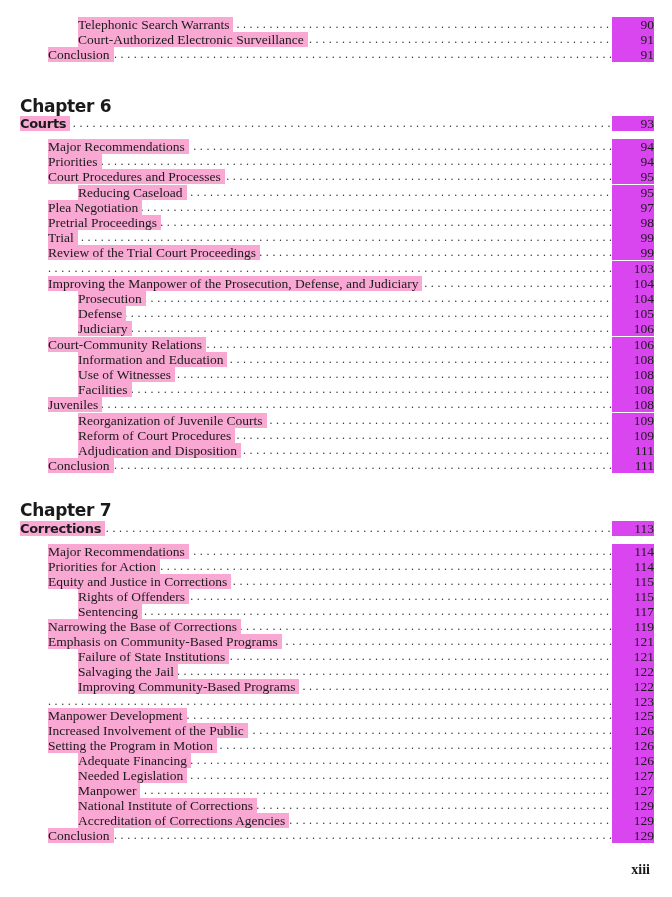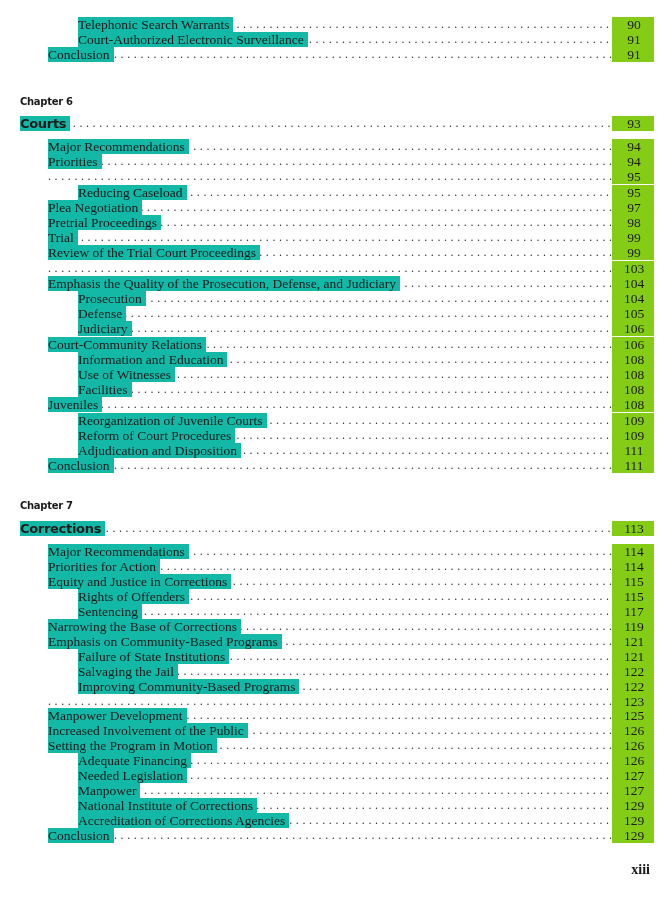--- a/index.html
+++ b/index.html
@@ -1,28 +1,28 @@
 <!DOCTYPE html>
 <html><head>
 <meta charset="utf-8">
 <style>
   html, body { margin: 0; padding: 0; background: #ffffff; }
   body { width: 672px; height: 897px; position: relative; overflow: hidden; color: #1a1a1a; }
   .page { position: absolute; left: 0; top: 0; width: 672px; height: 897px; }
   .entry { position: absolute; left: 0; width: 672px; height: 15px; font-family: "Liberation Serif", serif; font-size: 13.5px; line-height: 15px; }
-  .entry .label { position: absolute; white-space: nowrap; background: #14b8a6; padding-right: 4px; }
+  .entry .label { position: absolute; white-space: nowrap; background: #f9a8d4; padding-right: 4px; }
   .entry .dots { position: absolute; right: 48px; overflow: hidden; white-space: nowrap; letter-spacing: 3.6px; color: #333; font-size: 12px; }
-  .entry .page-num { position: absolute; right: 18px; width: 40px; text-align: center; background:#84cc16; padding-left:2px; }
+  .entry .page-num { position: absolute; right: 18px; width: 40px; text-align: right; background:#d946ef; padding-left:2px; }
   .lvl1 .label { left: 48px; }
   .lvl1 .dots { left: 48px; }
   .lvl2 .label { left: 78px; }
   .lvl2 .dots { left: 78px; }
   .chap .label { left: 20px; font-family: "DejaVu Sans", sans-serif; font-weight: bold; font-size: 13px; letter-spacing: -0.3px; }
   .chap .dots { left: 20px; }
-  .chapter-heading { position: absolute; left: 20px; font-family: "DejaVu Sans", sans-serif; font-weight: bold; font-size: 10px; letter-spacing: -0.3px; }
+  .chapter-heading { position: absolute; left: 20px; font-family: "DejaVu Sans", sans-serif; font-weight: bold; font-size: 17px; letter-spacing: -0.3px; }
   .folio { position: absolute; right: 22px; top: 862px; font-family: "Liberation Serif", serif; font-weight: bold; font-size: 14px; }
 </style>
 </head>
 <body>
 
 <div class="page">
   <div id="top-block">
       <div class="entry lvl2" style="top: 17px;">
         <span class="dots">........................................................................................................................................................................................................</span>
         <span class="label">Telephonic Search Warrants</span>
@@ -52,20 +52,21 @@
         <span class="label">Major Recommendations</span>
         <span class="page-num">94</span>
       </div>
       <div class="entry lvl1" style="top: 154.2px;">
         <span class="dots">........................................................................................................................................................................................................</span>
         <span class="label">Priorities</span>
         <span class="page-num">94</span>
       </div>
       <div class="entry lvl1" style="top: 169.4px;">
         <span class="dots">........................................................................................................................................................................................................</span>
+        <span class="label">Court Procedures and Processes</span>
         <span class="page-num">95</span>
       </div>
       <div class="entry lvl2" style="top: 184.6px;">
         <span class="dots">........................................................................................................................................................................................................</span>
         <span class="label">Reducing Caseload</span>
         <span class="page-num">95</span>
       </div>
       <div class="entry lvl1" style="top: 199.8px;">
         <span class="dots">........................................................................................................................................................................................................</span>
         <span class="label">Plea Negotiation</span>
@@ -85,21 +86,21 @@
         <span class="dots">........................................................................................................................................................................................................</span>
         <span class="label">Review of the Trial Court Proceedings</span>
         <span class="page-num">99</span>
       </div>
       <div class="entry lvl1" style="top: 260.6px;">
         <span class="dots">........................................................................................................................................................................................................</span>
         <span class="page-num">103</span>
       </div>
       <div class="entry lvl1" style="top: 275.8px;">
         <span class="dots">........................................................................................................................................................................................................</span>
-        <span class="label">Emphasis the Quality of the Prosecution, Defense, and Judiciary</span>
+        <span class="label">Improving the Manpower of the Prosecution, Defense, and Judiciary</span>
         <span class="page-num">104</span>
       </div>
       <div class="entry lvl2" style="top: 291px;">
         <span class="dots">........................................................................................................................................................................................................</span>
         <span class="label">Prosecution</span>
         <span class="page-num">104</span>
       </div>
       <div class="entry lvl2" style="top: 306.2px;">
         <span class="dots">........................................................................................................................................................................................................</span>
         <span class="label">Defense</span>

